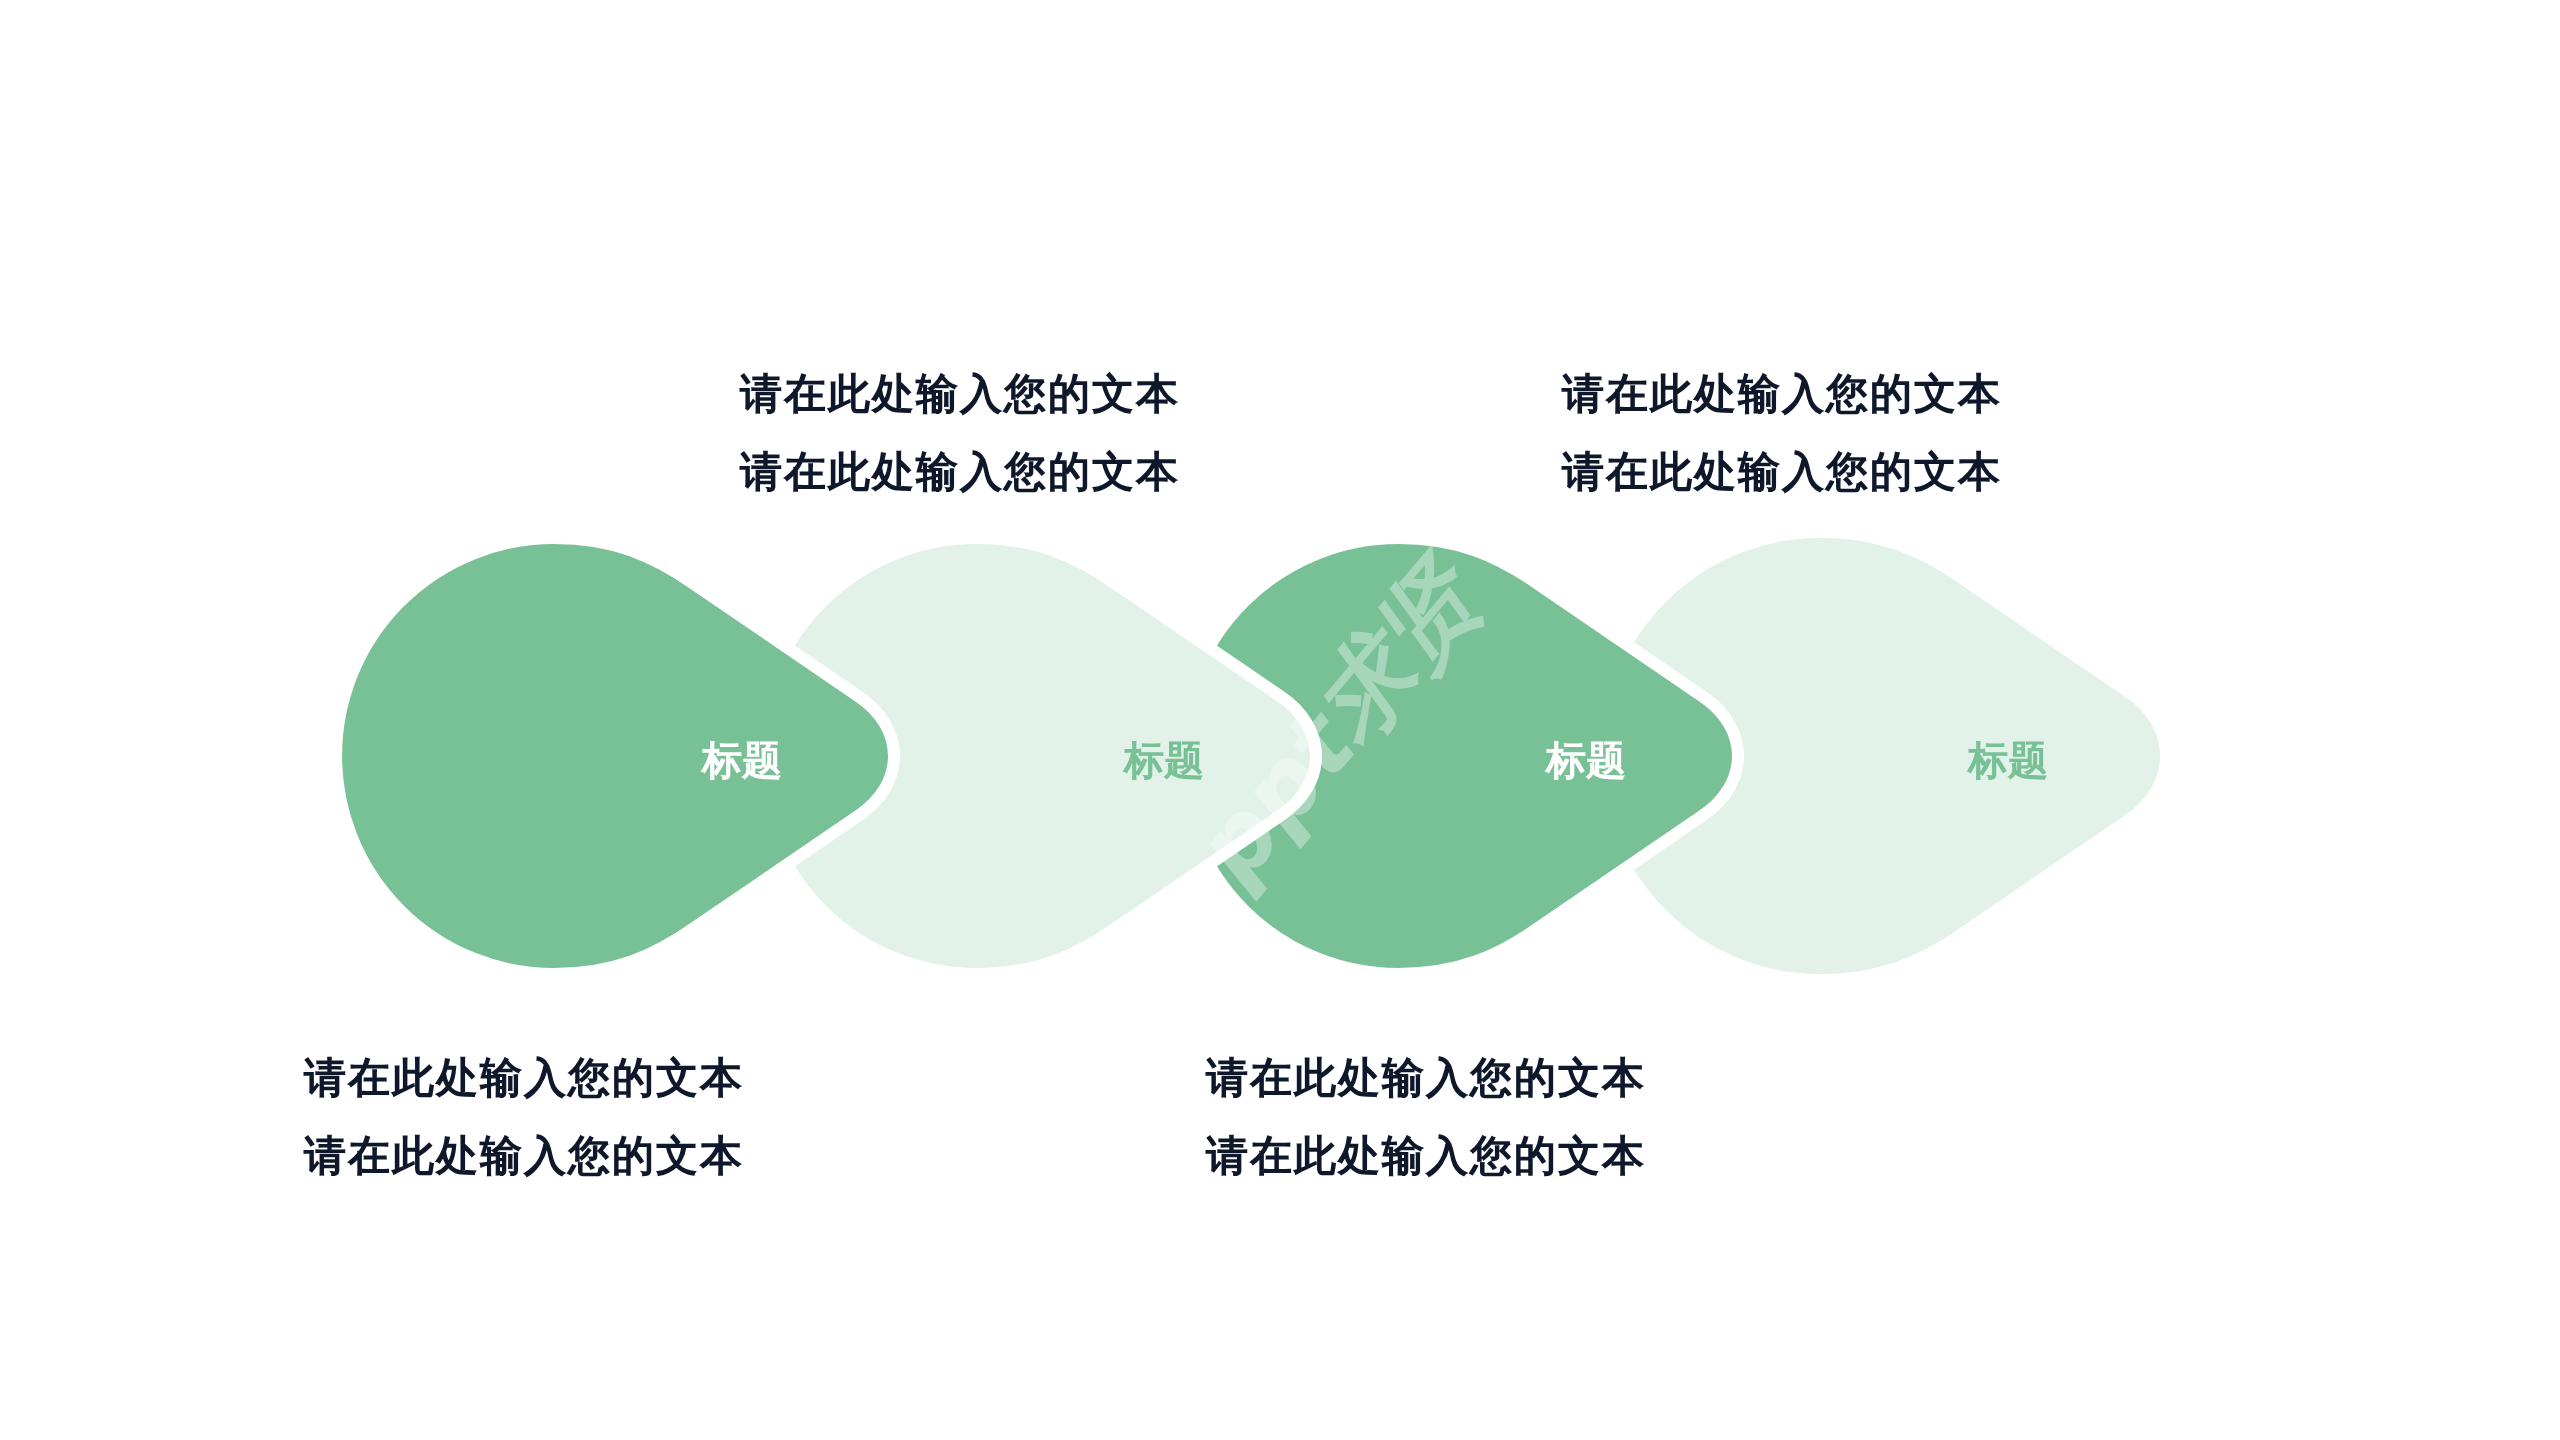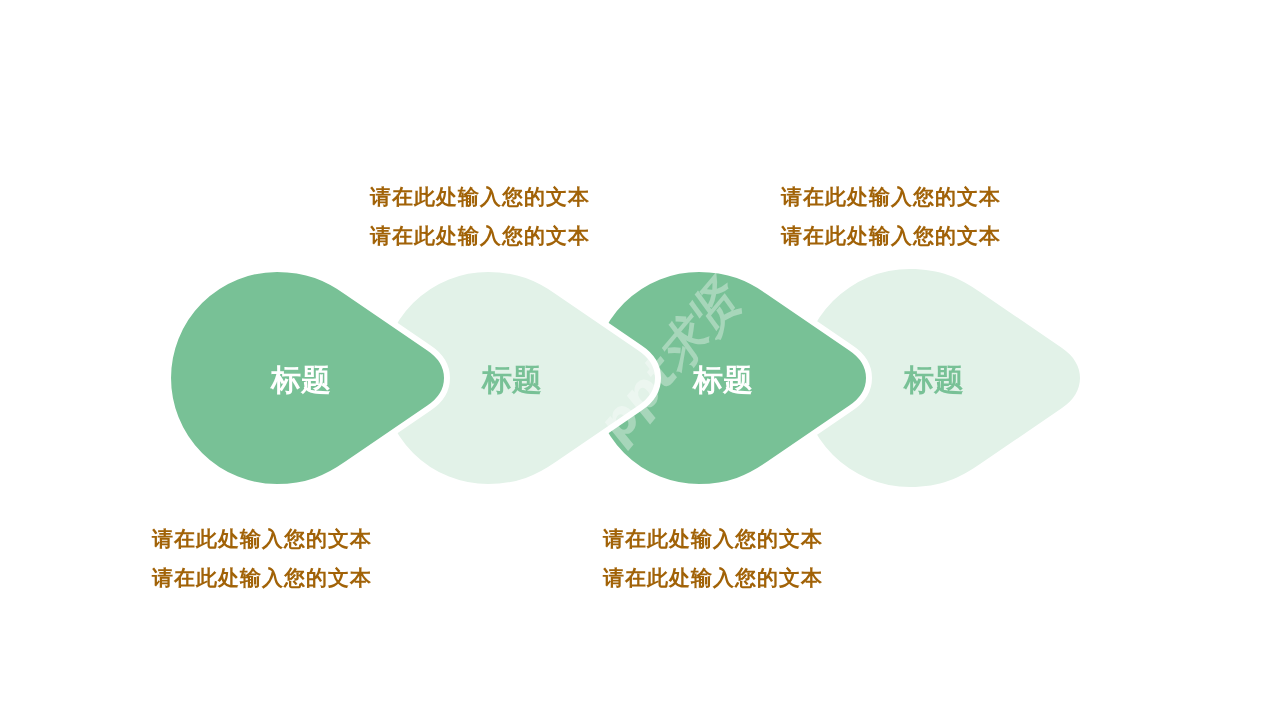--- a/index.html
+++ b/index.html
@@ -1,20 +1,20 @@
 <!DOCTYPE html>
 <html><head>
 <meta charset="utf-8">
 <style>
   html, body { margin:0; padding:0; }
   body { width:1280px; height:720px; background:#ffffff; position:relative; overflow:hidden;
          font-family: "DejaVu Sans", "Liberation Sans", sans-serif; }
   svg.shapes { position:absolute; left:0; top:0; }
-  .title { position:absolute; top:360px; width:120px; text-align:left; font-size:30px; font-weight:bold; line-height:40px; }
-  .desc { position:absolute; font-size:21px; font-weight:bold; color:#a16207; line-height:39px; white-space:nowrap; letter-spacing:1px;font-family:Liberation Serif, serif; }
+  .title { position:absolute; top:360px; width:120px; text-align:right; font-size:20px; font-weight:bold; line-height:40px; }
+  .desc { position:absolute; font-size:21px; font-weight:bold; color:#0f172a; line-height:39px; white-space:nowrap; letter-spacing:1px;font-family:Liberation Serif, serif; }
   .wm { position:absolute; left:575px; top:330px; font-size:48px; color:rgba(255,255,255,0.35); transform:rotate(-50deg); font-style:italic; font-weight:bold; }
 </style>
 </head>
 <body>
 
 <svg class="shapes" width="1280" height="720">
   <defs>
     <path id="drop" d="M0,-109 C30,-109 50,-100 70,-86 L152,-30 C176,-14 176,14 152,30 L70,86 C50,100 30,109 0,109 A109,109 0 0 1 0,-109 Z"></path>
   </defs>
   <g>

